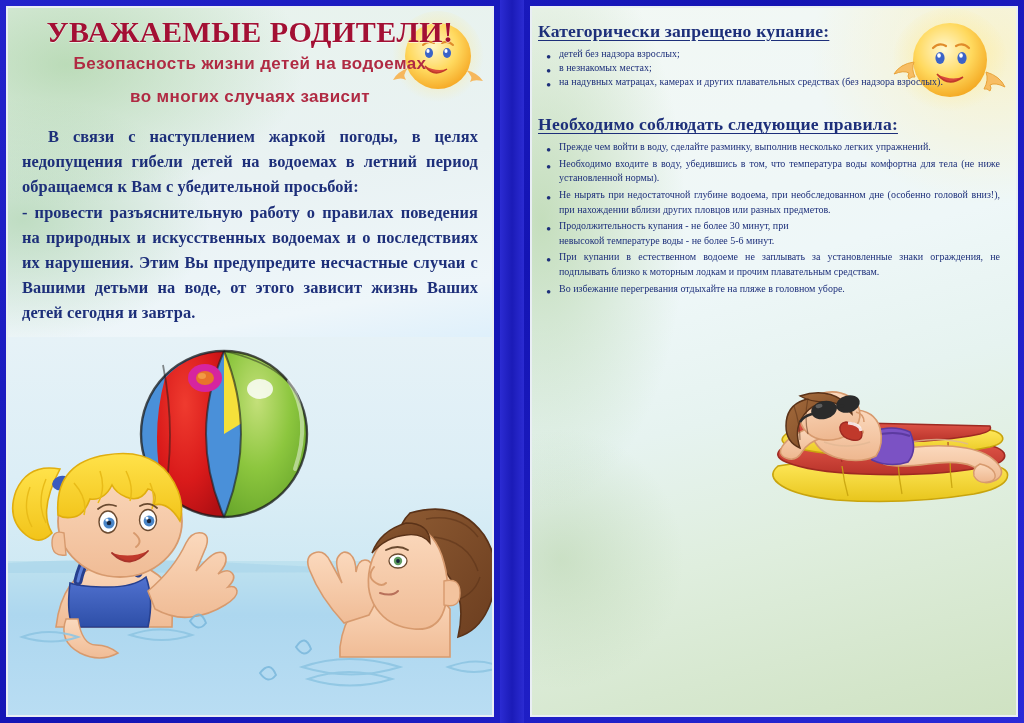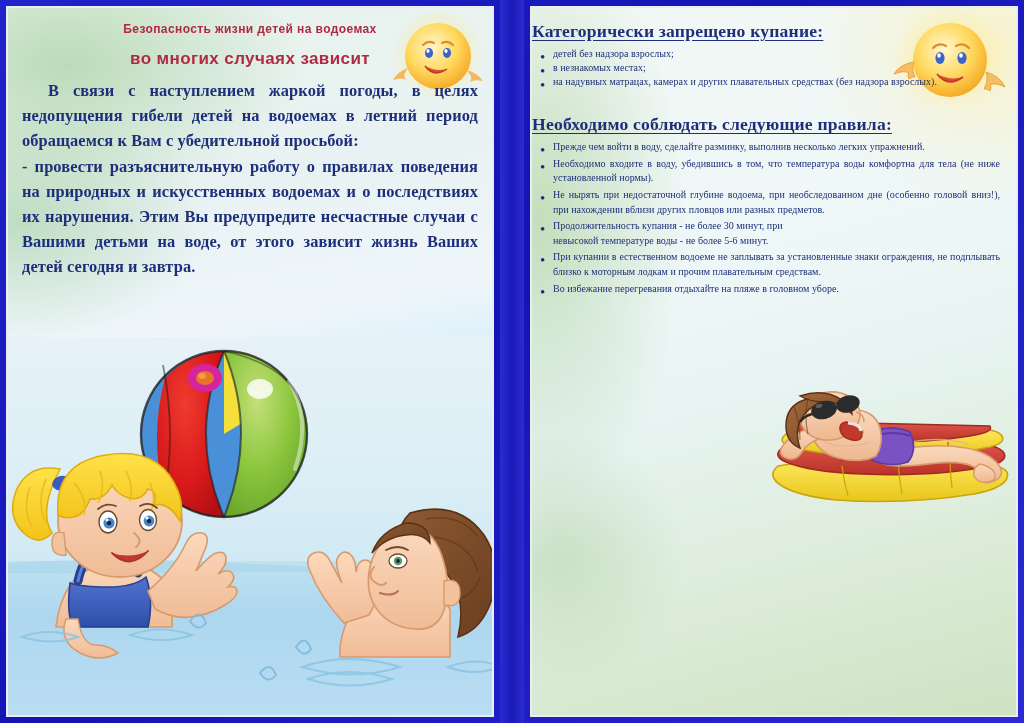--- a/index.html
+++ b/index.html
@@ -68,21 +68,21 @@
     font-size: 30px;
     font-weight: 700;
     letter-spacing: .5px;
     line-height: 1.05;
     text-shadow: 0 1px 0 rgba(255,255,255,.6);
     font-family: "Liberation Serif", "DejaVu Serif", serif;
   }
   .title-sub1 {
     text-align: center;
     color: #b02a43;
-    font-size: 12px;
+    font-size: 17px;
     font-weight: 700;
     line-height: 1.35;
     margin-top: 5px;
     letter-spacing: .4px;
     font-family: "Liberation Sans", "DejaVu Sans", sans-serif;
   }
   .title-sub2 {
     text-align: center;
     color: #b02a43;
     font-size: 17px;
@@ -97,21 +97,21 @@
     color: #b02a43;
     font-size: 22px;
     font-weight: 400;
     line-height: 1.25;
     margin-top: 2px;
     letter-spacing: .5px;
     font-family: "Liberation Serif", "DejaVu Serif", serif;
   }
 
   .body-block {
-    margin-top: 8px;
+    margin-top: 16px;
     color: #1d2f7a;
     font-size: 16.4px;
     font-weight: 700;
     line-height: 1.52;
     text-align: justify;
     letter-spacing: .1px;
     font-family: "Liberation Serif", "DejaVu Serif", serif;
   }
   .body-block p { margin-bottom: 1px; }
   .body-block p.indent { text-indent: 26px; }
@@ -147,21 +147,21 @@
     top: 2px;
     width: 120px;
     height: 110px;
     z-index: 3;
     pointer-events: none;
   }
 
   .right-content {
     position: relative;
     z-index: 5;
-    padding: 12px 16px 0 0;
+    padding: 12px 16px 0 6px;
   }
 
   .head {
     color: #1d2f7a;
     font-size: 17.6px;
     font-weight: 700;
     text-decoration: underline;
     text-underline-offset: 3px;
     letter-spacing: .2px;
     line-height: 1.3;
@@ -241,20 +241,21 @@
           <ellipse cx="53" cy="41" rx="4" ry="5" fill="#3b63c8"></ellipse>
           <ellipse cx="52" cy="39" rx="1.6" ry="1.9" fill="#ffffff"></ellipse>
           <path d="M29 33 q5 -5 11 -2" stroke="#e08b2a" stroke-width="2" fill="none" stroke-linecap="round"></path>
           <path d="M48 31 q6 -3 11 2" stroke="#e08b2a" stroke-width="2" fill="none" stroke-linecap="round"></path>
           <path d="M31 54 q9 12 22 3 q-11 3 -22 -3z" fill="#d94a3d"></path>
           <path d="M31 54 q9 12 22 3" stroke="#c0392b" stroke-width="1.5" fill="none"></path>
         </svg>
       </div>
 
       <div class="left-content">
+        <div class="title-main">УВАЖАЕМЫЕ РОДИТЕЛИ!</div>
         <div class="title-sub1">Безопасность жизни детей на водоемах</div>
         <div class="title-sub2">во многих случаях зависит</div>
 
         <div class="body-block">
           <p class="indent">В связи с наступлением жаркой погоды, в целях недопущения гибели детей на водоемах в летний период обращаемся к Вам с убедительной просьбой:</p>
           <p>- провести разъяснительную работу о правилах поведения на природных и искусственных водоемах и о последствиях их нарушения. Этим Вы предупредите несчастные случаи с Вашими детьми на воде, от этого зависит жизнь Ваших детей сегодня и завтра.</p>
         </div>
       </div>
 
       <div class="scene">

